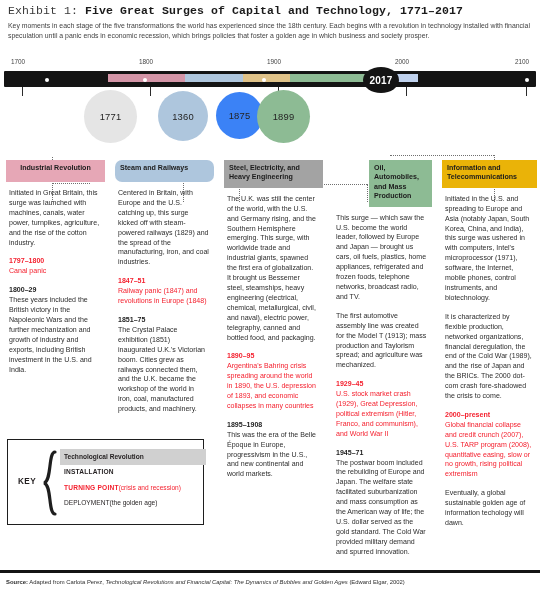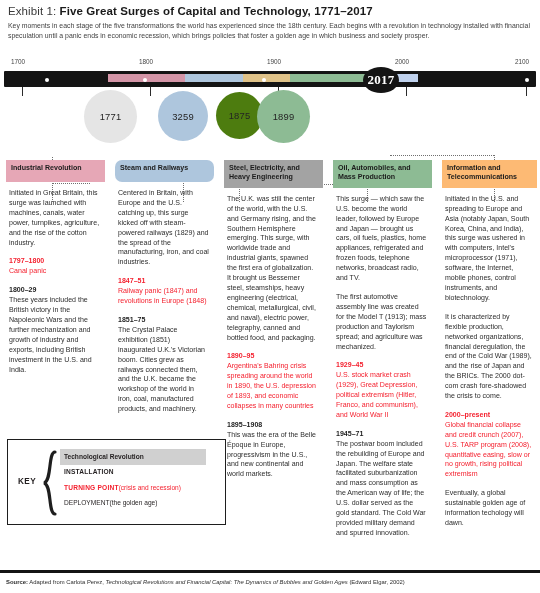--- a/index.html
+++ b/index.html
@@ -8,37 +8,37 @@
     background:#ffffff;
     font-family:"Liberation Sans","DejaVu Sans",sans-serif;
     color:#231f20;
     position:relative;
     overflow:hidden;
   }
   .page{position:relative;width:540px;height:593px;}
 
   
   .hdr{padding:4px 8px 0 8px;}
-  .hdr-title{font-size:11.5px;line-height:14px;margin:0 0 3px 0;letter-spacing:.1px;}
+  .hdr-title{font-size:11.5px;line-height:14px;margin:0 0 3px 0;letter-spacing:.1px;font-family:Liberation Mono, monospace;}
   .hdr-title .lab{font-weight:400;color:#3a3a3a;}
   .hdr-title .main{font-weight:700;color:#1a1a1a;}
   .hdr-dek{font-size:6.9px;line-height:9.6px;color:#3f3f3f;margin:0;max-width:528px;}
 
   
   .tl-wrap{position:absolute;left:0;top:58px;width:540px;height:96px;}
   .tl-ticks{position:absolute;left:0;top:0;width:540px;height:16px;}
   .tl-tick{position:absolute;font-size:6.4px;color:#444;top:0;transform:translateX(-50%);}
   .tl-bar{position:absolute;left:4px;top:13px;width:532px;height:16px;background:#141414;border-radius:1px;}
   .tl-seg{position:absolute;top:3px;height:8px;}
   .tl-dot{position:absolute;top:6.5px;width:4px;height:4px;border-radius:50%;background:#fff;}
   .tl-stub{position:absolute;top:29px;width:1.2px;height:9px;background:#2b2b2b;}
   .bubble2017{
     position:absolute;left:363px;top:9px;width:36px;height:26px;border-radius:50%/50%;
-    background:#141414;color:#fff;font-size:13px;font-weight:700;
-    display:flex;align-items:center;justify-content:center;letter-spacing:.2px;font-family:Liberation Serif, serif;
+    background:#141414;color:#fff;font-size:10px;font-weight:700;
+    display:flex;align-items:center;justify-content:center;letter-spacing:.2px;
   }
 
   .circ{
     position:absolute;border-radius:50%;
     display:flex;align-items:center;justify-content:center;
     font-size:9.4px;color:#242424;letter-spacing:.2px;
   }
 
   
   .conn{position:absolute;}
@@ -54,21 +54,21 @@
     min-height:22px;box-sizing:border-box;
   }
   .col-body{padding:6px 5px 0 3px;}
   .para{font-size:7.05px;line-height:9.9px;color:#2d2d2d;margin:0 0 9px 0;}
   .sub-red{color:#f4212f;}
   .sub-red .yrs{font-weight:700;display:block;}
   .sub-dark .yrs{font-weight:700;display:block;color:#1c1c1c;}
 
   
   .keybox{
-    position:absolute;left:7px;top:439px;width:219px;height:86px;
+    position:absolute;left:7px;top:439px;width:197px;height:86px;
     border:1.1px solid #1e1e1e;background:#fff;box-sizing:border-box;
   }
   .key-lbl{position:absolute;left:10px;top:37px;font-size:8.2px;font-weight:700;letter-spacing:.4px;}
   .brace{position:absolute;left:33px;top:10px;width:16px;height:66px;}
   .key-rows{position:absolute;left:52px;top:9px;width:146px;}
   .key-row{font-size:6.6px;line-height:10px;height:15.5px;display:flex;align-items:center;padding-left:4px;box-sizing:border-box;}
   .key-row.shade{background:#d0d0d0;font-weight:700;}
   .key-row.b{font-weight:700;letter-spacing:.2px;}
   .key-row .red{color:#f4212f;font-weight:700;letter-spacing:.2px;}
   .key-row .redn{color:#f4212f;font-weight:400;}
@@ -119,22 +119,22 @@
 
     <div class="tl-stub" style="left:22px;"></div>
     <div class="tl-stub" style="left:150px;"></div>
     <div class="tl-stub" style="left:278px;"></div>
     <div class="tl-stub" style="left:406px;"></div>
     <div class="tl-stub" style="left:526px;"></div>
 
     <div class="bubble2017">2017</div>
 
     <div class="circ" style="left:84px;top:32px;width:53px;height:53px;background:#e5e5e5;">1771</div>
-    <div class="circ" style="left:158px;top:33px;width:50px;height:50px;background:#aec6dd;">3259</div>
-    <div class="circ" style="left:216px;top:34px;width:47px;height:47px;background:#4d7c0f;">1875</div>
+    <div class="circ" style="left:158px;top:33px;width:50px;height:50px;background:#aec6dd;">1360</div>
+    <div class="circ" style="left:216px;top:34px;width:47px;height:47px;background:#3b82f6;">1875</div>
     <div class="circ" style="left:257px;top:32px;width:53px;height:53px;background:#8dbb94;">1899</div>
   </div>
 
   <div class="conn">
 
     <div class="h-dot" style="left:52px;top:143px;width:38px;"></div>
     <div class="v-dot" style="left:52px;top:117px;height:45px;"></div>
 
     <div class="v-dot" style="left:183px;top:143px;height:19px;"></div>
 
@@ -144,21 +144,21 @@
     <div class="h-dot" style="left:283px;top:144px;width:84px;"></div>
     <div class="v-dot" style="left:367px;top:144px;height:18px;"></div>
 
     <div class="h-dot" style="left:390px;top:115px;width:104px;"></div>
     <div class="v-dot" style="left:494px;top:115px;height:47px;"></div>
   </div>
 
   <div class="cols">
 
     <div class="col" style="left:6px;width:99px;">
-      <div class="col-head" style="background:#e6a7b6;">Industrial Revolution</div>
+      <div class="col-head" style="background:#e6a7b6;text-align:center;">Industrial Revolution</div>
       <div class="col-body">
         <p class="para">Initiated in Great Britain, this surge was launched with machines, canals, water power, turnpikes, agriculture, and the rise of the cotton industry.</p>
         <p class="para sub-red">
           <span class="yrs">1797–1800</span>
           <span>Canal panic</span>
         </p>
         <p class="para sub-dark">
           <span class="yrs">1800–29</span>
           <span>These years included the British victory in the Napoleonic Wars and the further mechanization and growth of industry and exports, including British investment in the U.S. and India.</span>
         </p>
@@ -189,37 +189,37 @@
           <span>Argentina's Bahring crisis spreading around the world in 1890, the U.S. depression of 1893, and economic collapses in many countries</span>
         </p>
         <p class="para sub-dark">
           <span class="yrs">1895–1908</span>
           <span>This was the era of the Belle Époque in Europe, progressivism in the U.S., and new continental and world markets.</span>
         </p>
       </div>
     </div>
 
     <div class="col" style="left:333px;width:99px;">
-      <div class="col-head" style="background:#8dbb94;">Oil, Automobiles, and Mass Production</div>
+      <div class="col-head" style="background:#8dbb94;margin-left:36px;">Oil, Automobiles, and Mass Production</div>
       <div class="col-body">
         <p class="para">This surge — which saw the U.S. become the world leader, followed by Europe and Japan — brought us cars, oil fuels, plastics, home appliances, refrigerated and frozen foods, telephone networks, broadcast radio, and TV.</p>
         <p class="para">The first automotive assembly line was created for the Model T (1913); mass production and Taylorism spread; and agriculture was mechanized.</p>
         <p class="para sub-red">
           <span class="yrs">1929–45</span>
           <span>U.S. stock market crash (1929), Great Depression, political extremism (Hitler, Franco, and communism), and World War II</span>
         </p>
         <p class="para sub-dark">
           <span class="yrs">1945–71</span>
           <span>The postwar boom included the rebuilding of Europe and Japan. The welfare state facilitated suburbanization and mass consumption as the American way of life; the U.S. dollar served as the gold standard. The Cold War provided military demand and spurred innovation.</span>
         </p>
       </div>
     </div>
 
     <div class="col" style="left:442px;width:95px;">
-      <div class="col-head" style="background:#fdba74;">Information and Telecommunications</div>
+      <div class="col-head" style="background:#eab308;">Information and Telecommunications</div>
       <div class="col-body">
         <p class="para">Initiated in the U.S. and spreading to Europe and Asia (notably Japan, South Korea, China, and India), this surge was ushered in with computers, Intel's microprocessor (1971), software, the Internet, mobile phones, control instruments, and biotechnology.</p>
         <p class="para">It is characterized by flexible production, networked organizations, financial deregulation, the end of the Cold War (1989), and the rise of Japan and the BRICs. The 2000 dot-com crash fore-shadowed the crisis to come.</p>
         <p class="para sub-red">
           <span class="yrs">2000–present</span>
           <span>Global financial collapse and credit crunch (2007), U.S. TARP program (2008), quantitative easing, slow or no growth, rising political extremism</span>
         </p>
         <p class="para sub-dark">
           <span>Eventually, a global sustainable golden age of information techology will dawn.</span>
         </p>

